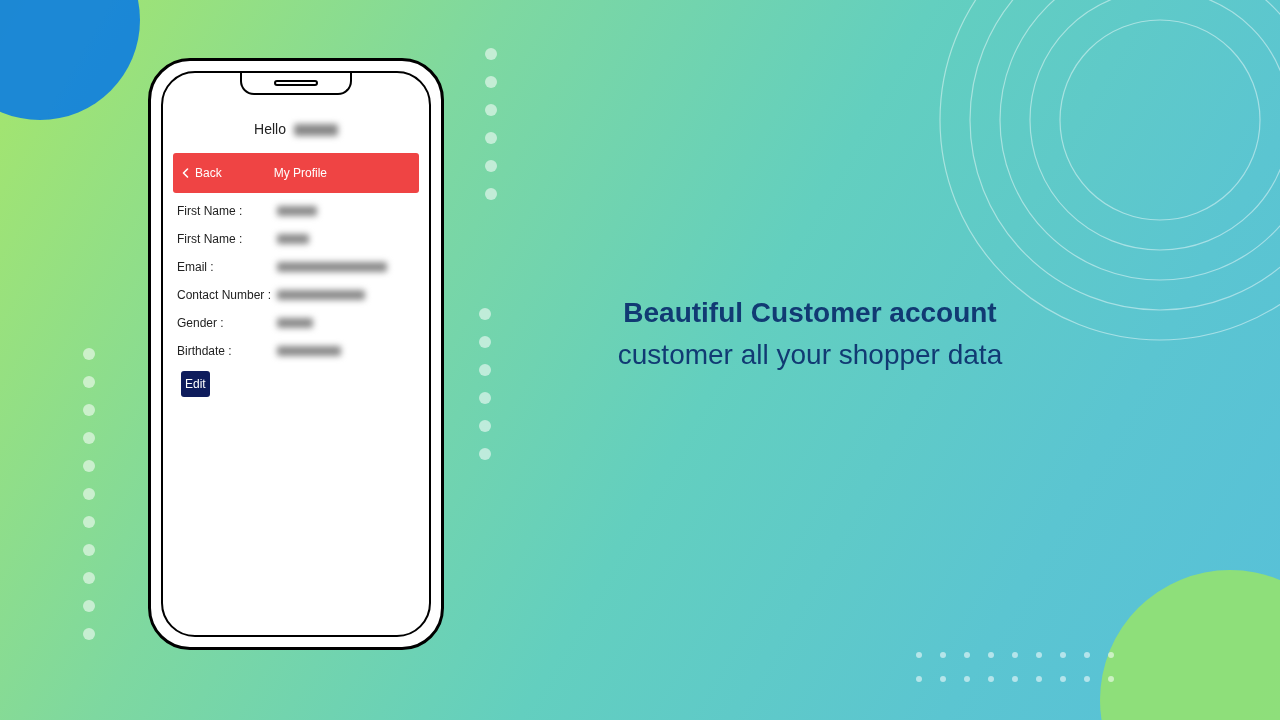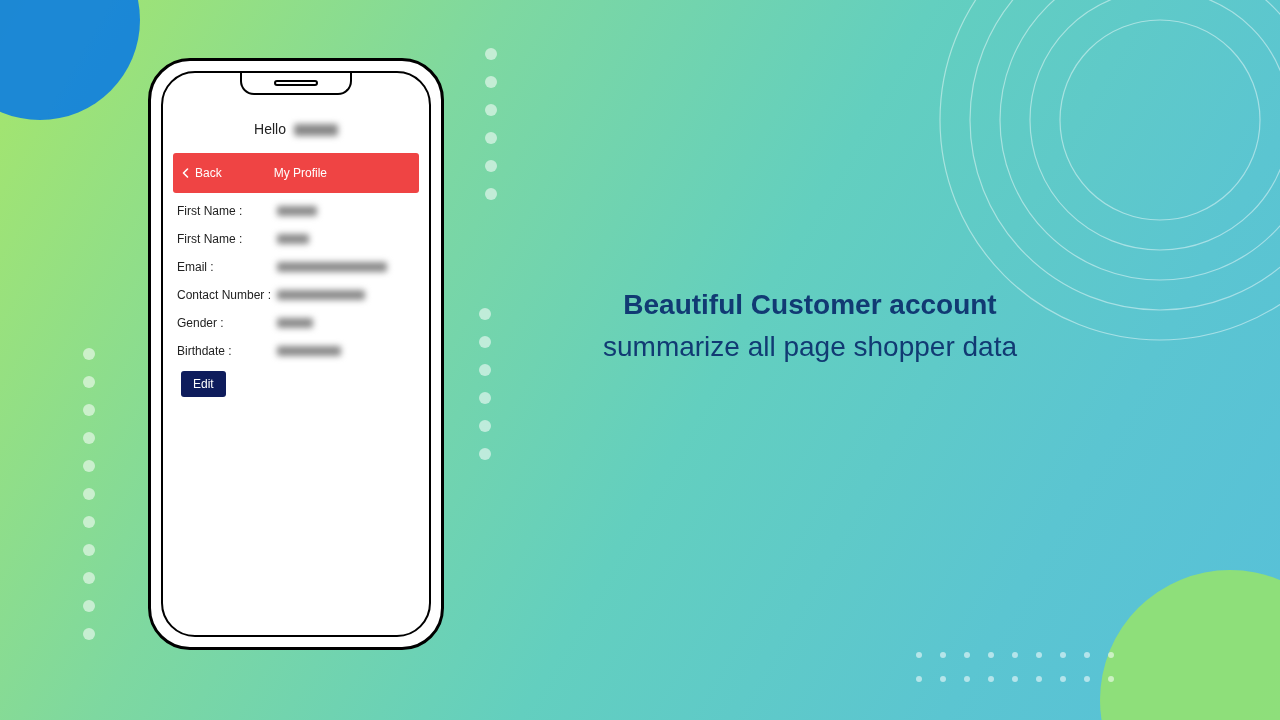--- a/index.html
+++ b/index.html
@@ -190,29 +190,29 @@
   .w36 { width: 36px; }
 
   .edit-btn {
     display: inline-block;
     margin-top: 6px;
     margin-left: 4px;
     background: #0e1c5c;
     color: #fff;
     border: none;
     border-radius: 3px;
-    padding: 6px 12px;
+    padding: 6px 4px;
     font-size: 12px;
     cursor: pointer;
   }
 
   
   .copy {
     position: absolute;
-    top: 284px;
+    top: 292px;
     left: 520px;
     width: 580px;
     text-align: center;
     color: #113a73;
     font-size: 28px;
     line-height: 1.5;
   }
   .copy .headline { font-weight: 700; }
 </style>
 </head>
@@ -332,16 +332,16 @@
           </div>
 
           <button class="edit-btn">Edit</button>
         </div>
       </div>
     </div>
   </div>
 
   <div class="copy">
     <div class="headline">Beautiful Customer account</div>
-    <div>summarize all page shopper data</div>
+    <div>customer all your shopper data</div>
   </div>
 
 </div>
 
 </body></html>

